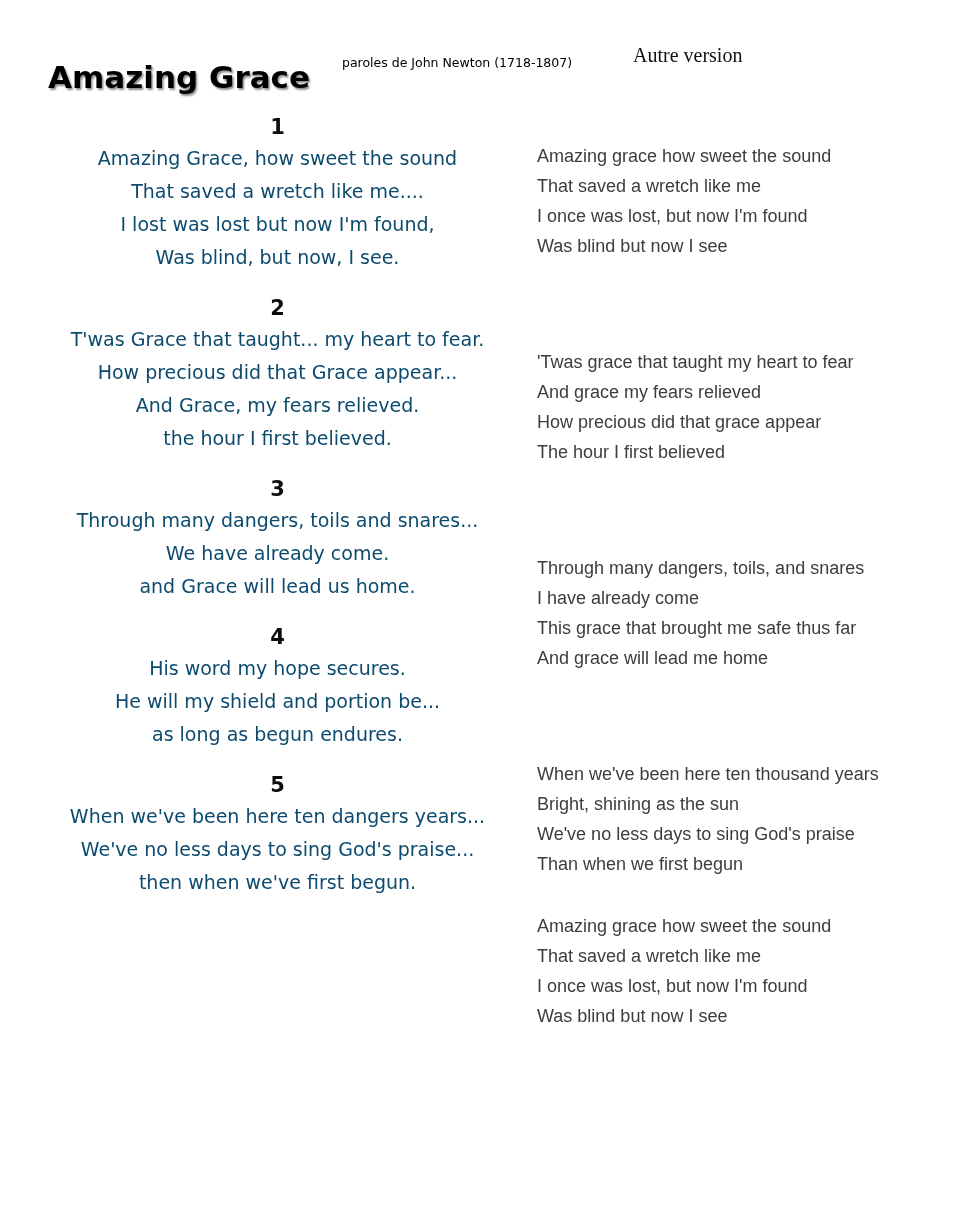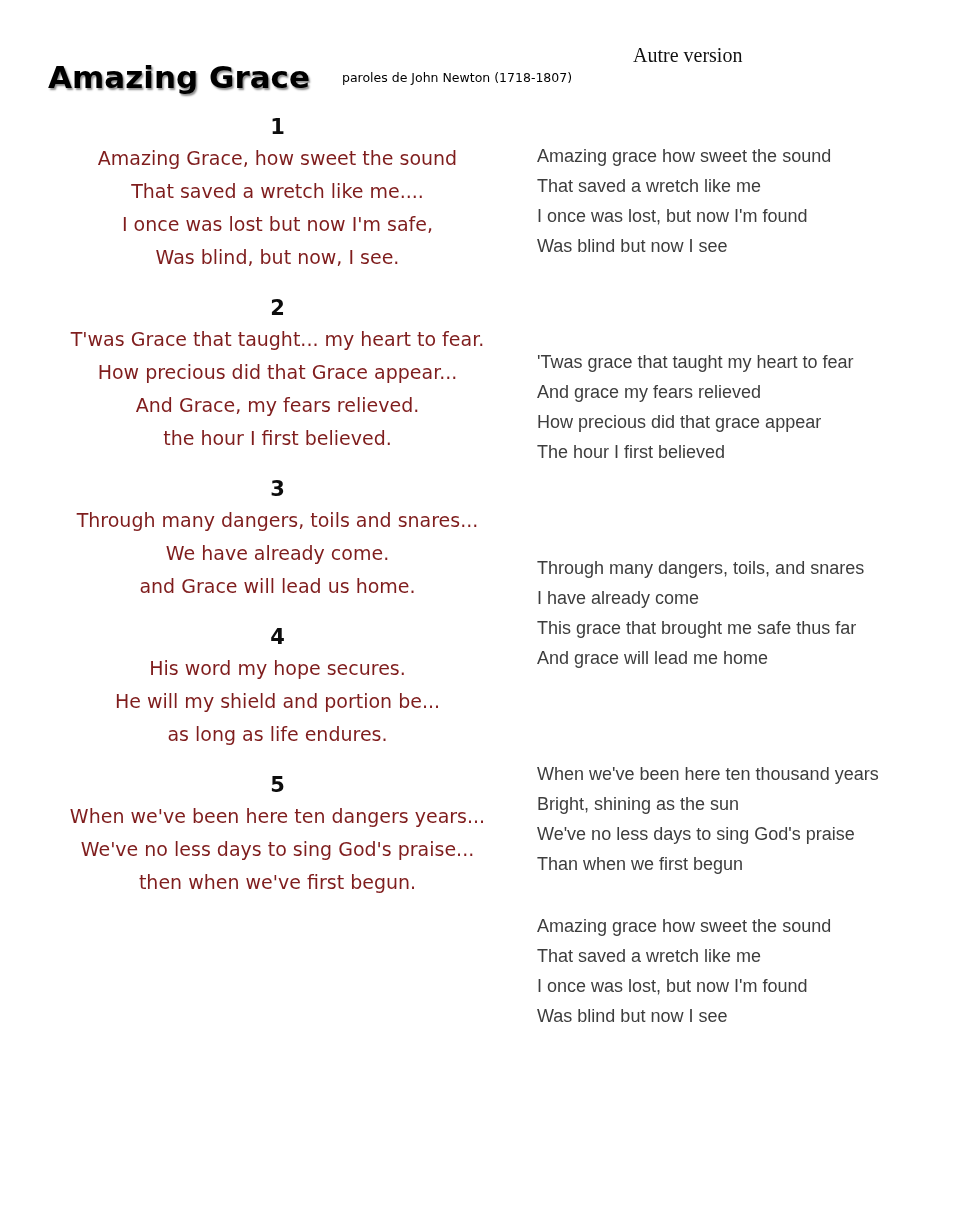--- a/index.html
+++ b/index.html
@@ -16,21 +16,21 @@
   
   .left-col {
     position: absolute;
     left: 30px;
     top: 55px;
     width: 495px;
     color: #0d0d0d;
   }
   .title-row {
     display: flex;
-    align-items: center;
+    align-items: flex-start;
     padding-left: 18px;
   }
   .song-title {
     font-size: 31px;
     font-weight: bold;
     letter-spacing: 0px;
     color: #000000;
     text-shadow: 1.5px 1.5px 2px rgba(0,0,0,0.45);
     line-height: 44px;
     white-space: nowrap;
@@ -47,21 +47,21 @@
   .verse-number {
     font-size: 21px;
     font-weight: bold;
     line-height: 30px;
     color: #0d0d0d;
   }
   .verse-line {
     font-size: 19px;
     line-height: 33px;
     white-space: nowrap;
-    color: #7f1d1d;
+    color: #0c4a6e;
   }
 
   
   .right-col {
     position: absolute;
     left: 537px;
     top: 0;
     width: 402px;
     color: #3d3d3d;
     font-family: "Liberation Sans", sans-serif;
@@ -93,21 +93,21 @@
       <span class="song-title">Amazing Grace</span>
       <span class="song-subtitle">paroles de John Newton (1718-1807)</span>
     </div>
 
     <div class="verses">
 
       <div class="verse">
         <div class="verse-number">1</div>
         <div class="verse-line">Amazing Grace, how sweet the sound</div>
         <div class="verse-line">That saved a wretch like me....</div>
-        <div class="verse-line">I once was lost but now I'm safe,</div>
+        <div class="verse-line">I lost was lost but now I'm found,</div>
         <div class="verse-line">Was blind, but now, I see.</div>
       </div>
 
       <div class="verse">
         <div class="verse-number">2</div>
         <div class="verse-line">T'was Grace that taught... my heart to fear.</div>
         <div class="verse-line">How precious did that Grace appear...</div>
         <div class="verse-line">And Grace, my fears relieved.</div>
         <div class="verse-line">the hour I first believed.</div>
       </div>
@@ -116,21 +116,21 @@
         <div class="verse-number">3</div>
         <div class="verse-line">Through many dangers, toils and snares...</div>
         <div class="verse-line">We have already come.</div>
         <div class="verse-line">and Grace will lead us home.</div>
       </div>
 
       <div class="verse">
         <div class="verse-number">4</div>
         <div class="verse-line">His word my hope secures.</div>
         <div class="verse-line">He will my shield and portion be...</div>
-        <div class="verse-line">as long as life endures.</div>
+        <div class="verse-line">as long as begun endures.</div>
       </div>
 
       <div class="verse">
         <div class="verse-number">5</div>
         <div class="verse-line">When we've been here ten dangers years...</div>
         <div class="verse-line">We've no less days to sing God's praise...</div>
         <div class="verse-line">then when we've first begun.</div>
       </div>
 
     </div>

